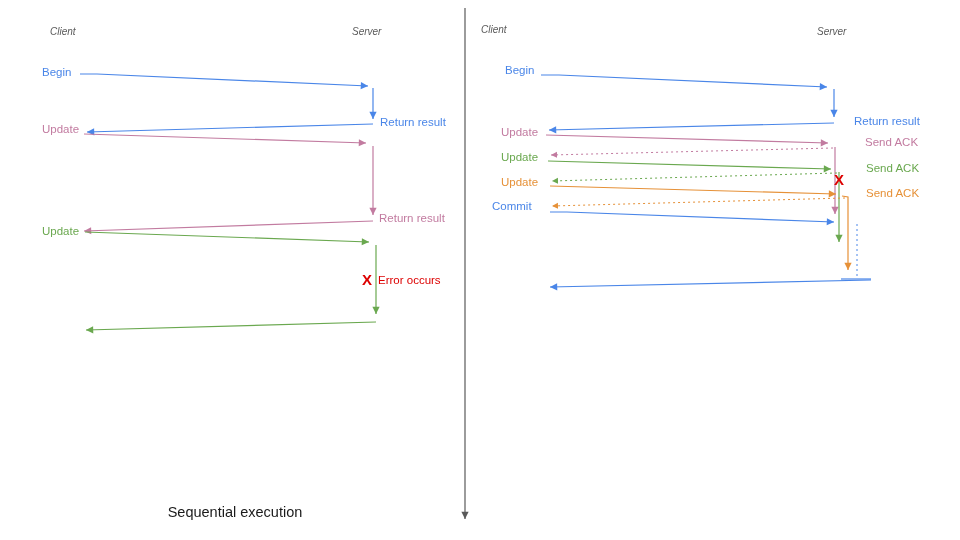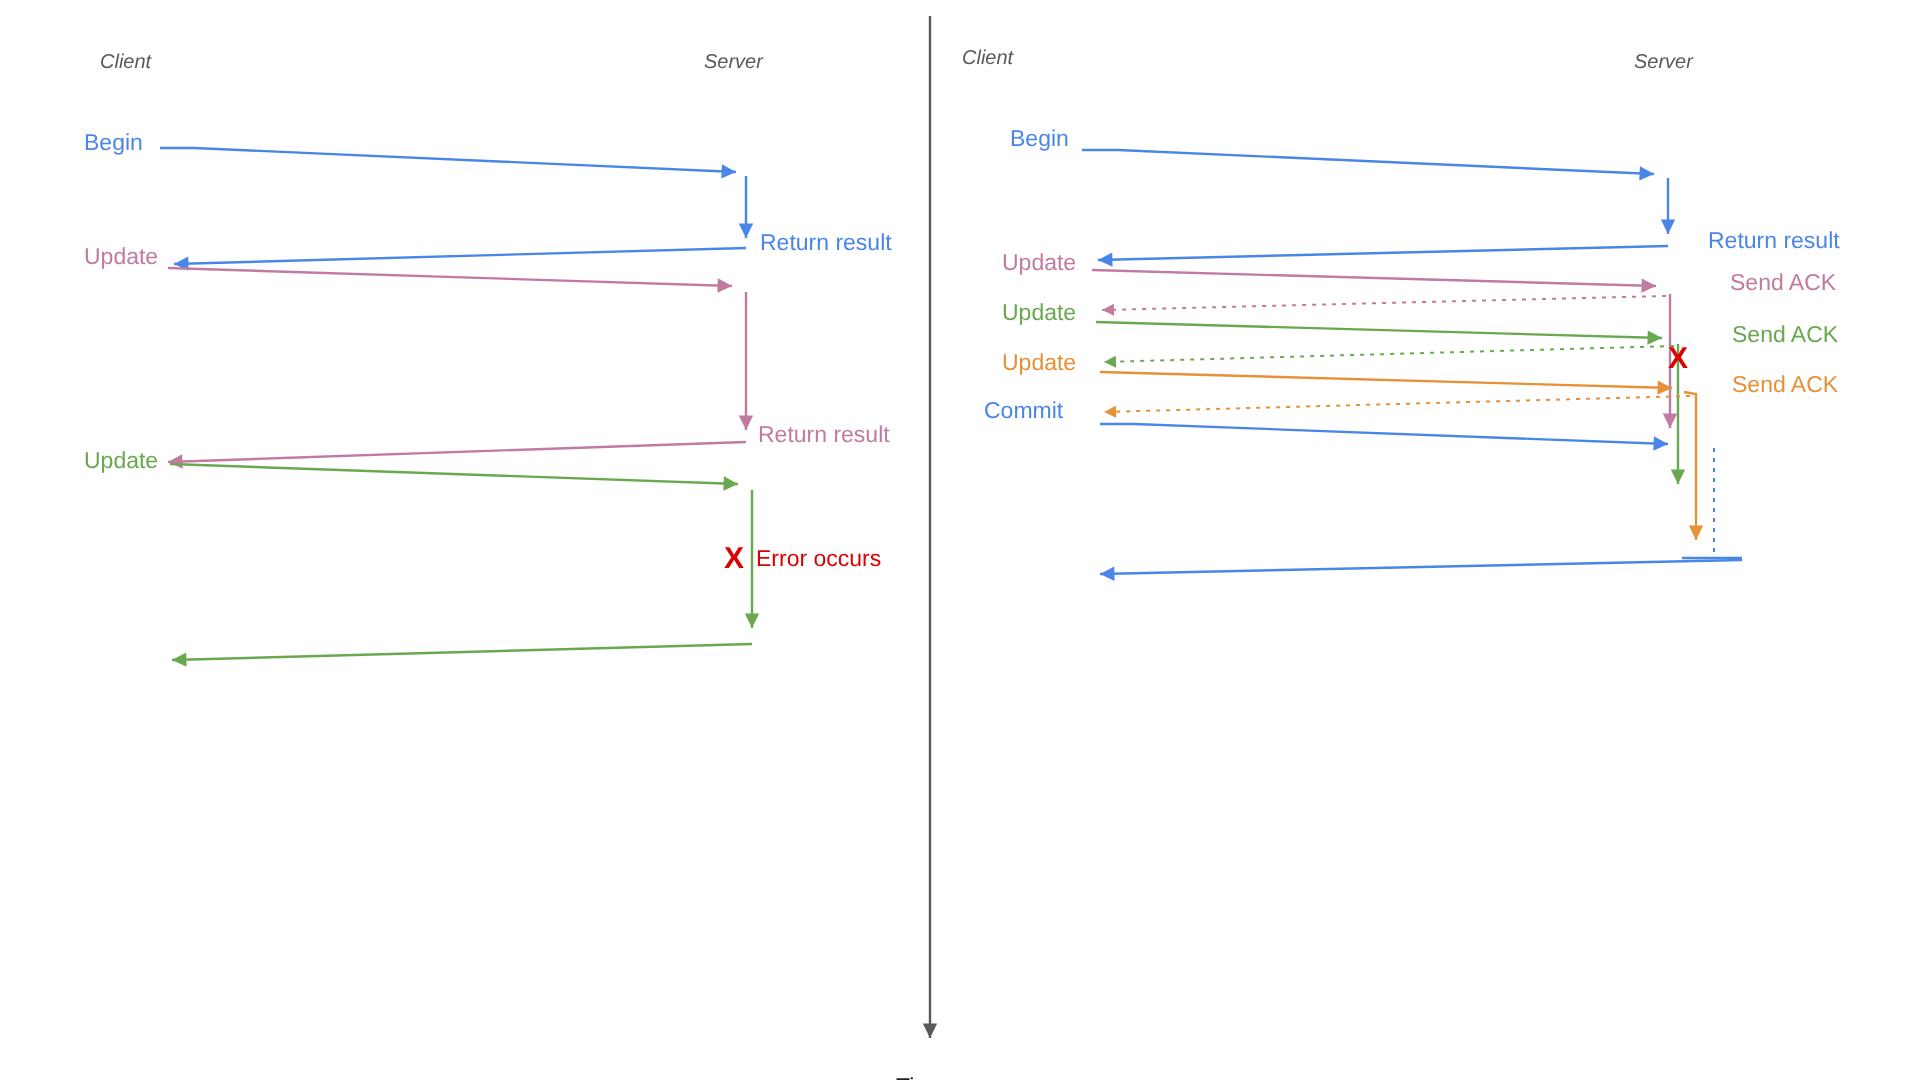--- a/index.html
+++ b/index.html
@@ -87,20 +87,21 @@
 
   <div class="lbl c-blue" style="left:42px;top:66px;">Begin</div>
   <div class="lbl c-blue" style="left:380px;top:116px;">Return result</div>
   <div class="lbl c-pink" style="left:42px;top:123px;">Update</div>
   <div class="lbl c-pink" style="left:379px;top:212px;">Return result</div>
   <div class="lbl c-green" style="left:42px;top:225px;">Update</div>
 
   <div class="xmark" style="left:362px;top:272px;">X</div>
   <div class="lbl c-red" style="left:378px;top:274px;">Error occurs</div>
 
+  <div class="caption" style="left:135px;top:504px;">Sequential execution</div>
 
   <div class="hdr" style="left:481px;top:24px;">Client</div>
   <div class="hdr" style="left:817px;top:26px;">Server</div>
 
   <div class="lbl c-blue" style="left:505px;top:64px;">Begin</div>
   <div class="lbl c-blue" style="left:854px;top:115px;">Return result</div>
 
   <div class="lbl c-pink" style="left:501px;top:126px;">Update</div>
   <div class="lbl c-pink" style="left:865px;top:136px;">Send ACK</div>
 

